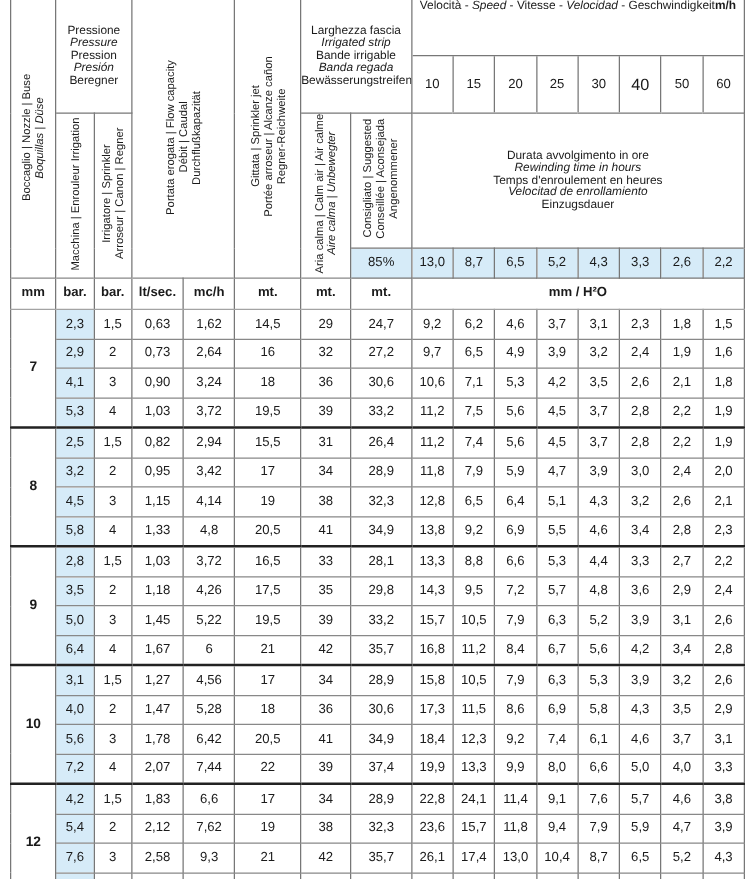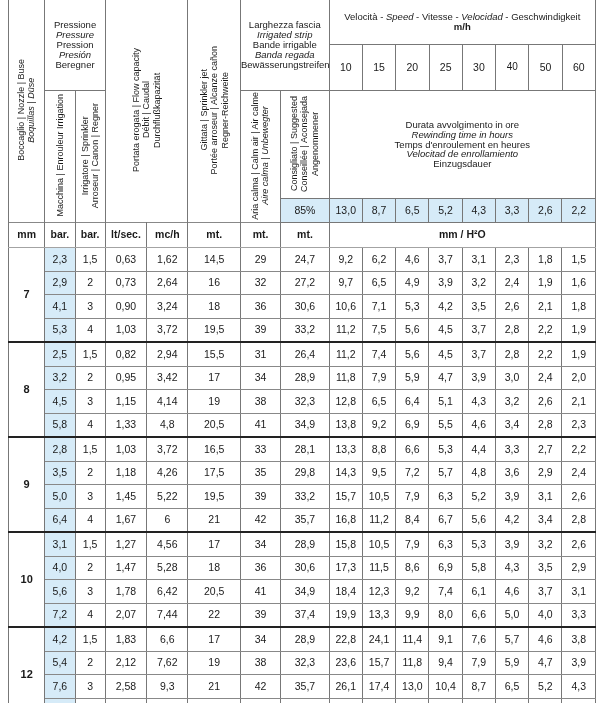--- a/index.html
+++ b/index.html
@@ -66,33 +66,33 @@
         </span>
       </td>
       <td colspan="2" class="sep">
         <div>Larghezza fascia</div>
         <div class="it">Irrigated strip</div>
         <div>Bande irrigable</div>
         <div class="it">Banda regada</div>
         <div>Bewässerungstreifen</div>
       </td>
       <td colspan="8" class="sep" style="padding:0">
-        <div style="height:44px;display:flex;flex-direction:column;justify-content:center;border-bottom:1px solid #777">
+        <div style="height:44px;display:flex;flex-direction:row;justify-content:center;border-bottom:1px solid #777">
           <div>
             <span>Velocità</span> - <span class="it">Speed</span> - <span>Vitesse</span> - <span class="it">Velocidad</span> - <span>Geschwindigkeit</span>
           </div>
           <div class="b">m/h</div>
         </div>
         <div style="display:flex;height:45px" id="speed-cells">
               <div style="flex: 1 1 0%; display: flex; align-items: center; justify-content: center; font-size: 10.5px;">10</div>
               <div style="flex: 1 1 0%; display: flex; align-items: center; justify-content: center; font-size: 10.5px; border-left: 1px solid rgb(119, 119, 119);">15</div>
               <div style="flex: 1 1 0%; display: flex; align-items: center; justify-content: center; font-size: 10.5px; border-left: 1px solid rgb(119, 119, 119);">20</div>
               <div style="flex: 1 1 0%; display: flex; align-items: center; justify-content: center; font-size: 10.5px; border-left: 1px solid rgb(119, 119, 119);">25</div>
               <div style="flex: 1 1 0%; display: flex; align-items: center; justify-content: center; font-size: 10.5px; border-left: 1px solid rgb(119, 119, 119);">30</div>
-              <div style="flex: 1 1 0%; display: flex; align-items: center; justify-content: center; font-size: 10px; border-left: 1px solid rgb(119, 119, 119);">40</div>
+              <div style="flex: 1 1 0%; display: flex; align-items: center; justify-content: center; font-size: 13px; border-left: 1px solid rgb(119, 119, 119);">40</div>
               <div style="flex: 1 1 0%; display: flex; align-items: center; justify-content: center; font-size: 10.5px; border-left: 1px solid rgb(119, 119, 119);">50</div>
               <div style="flex: 1 1 0%; display: flex; align-items: center; justify-content: center; font-size: 10.5px; border-left: 1px solid rgb(119, 119, 119);">60</div>
             </div>
       </td>
     </tr>
     <tr style="height:108px">
       <td rowspan="2">
         <span class="vert"><span>Macchina | Enrouleur Irrigation</span></span>
       </td>
       <td rowspan="2">

